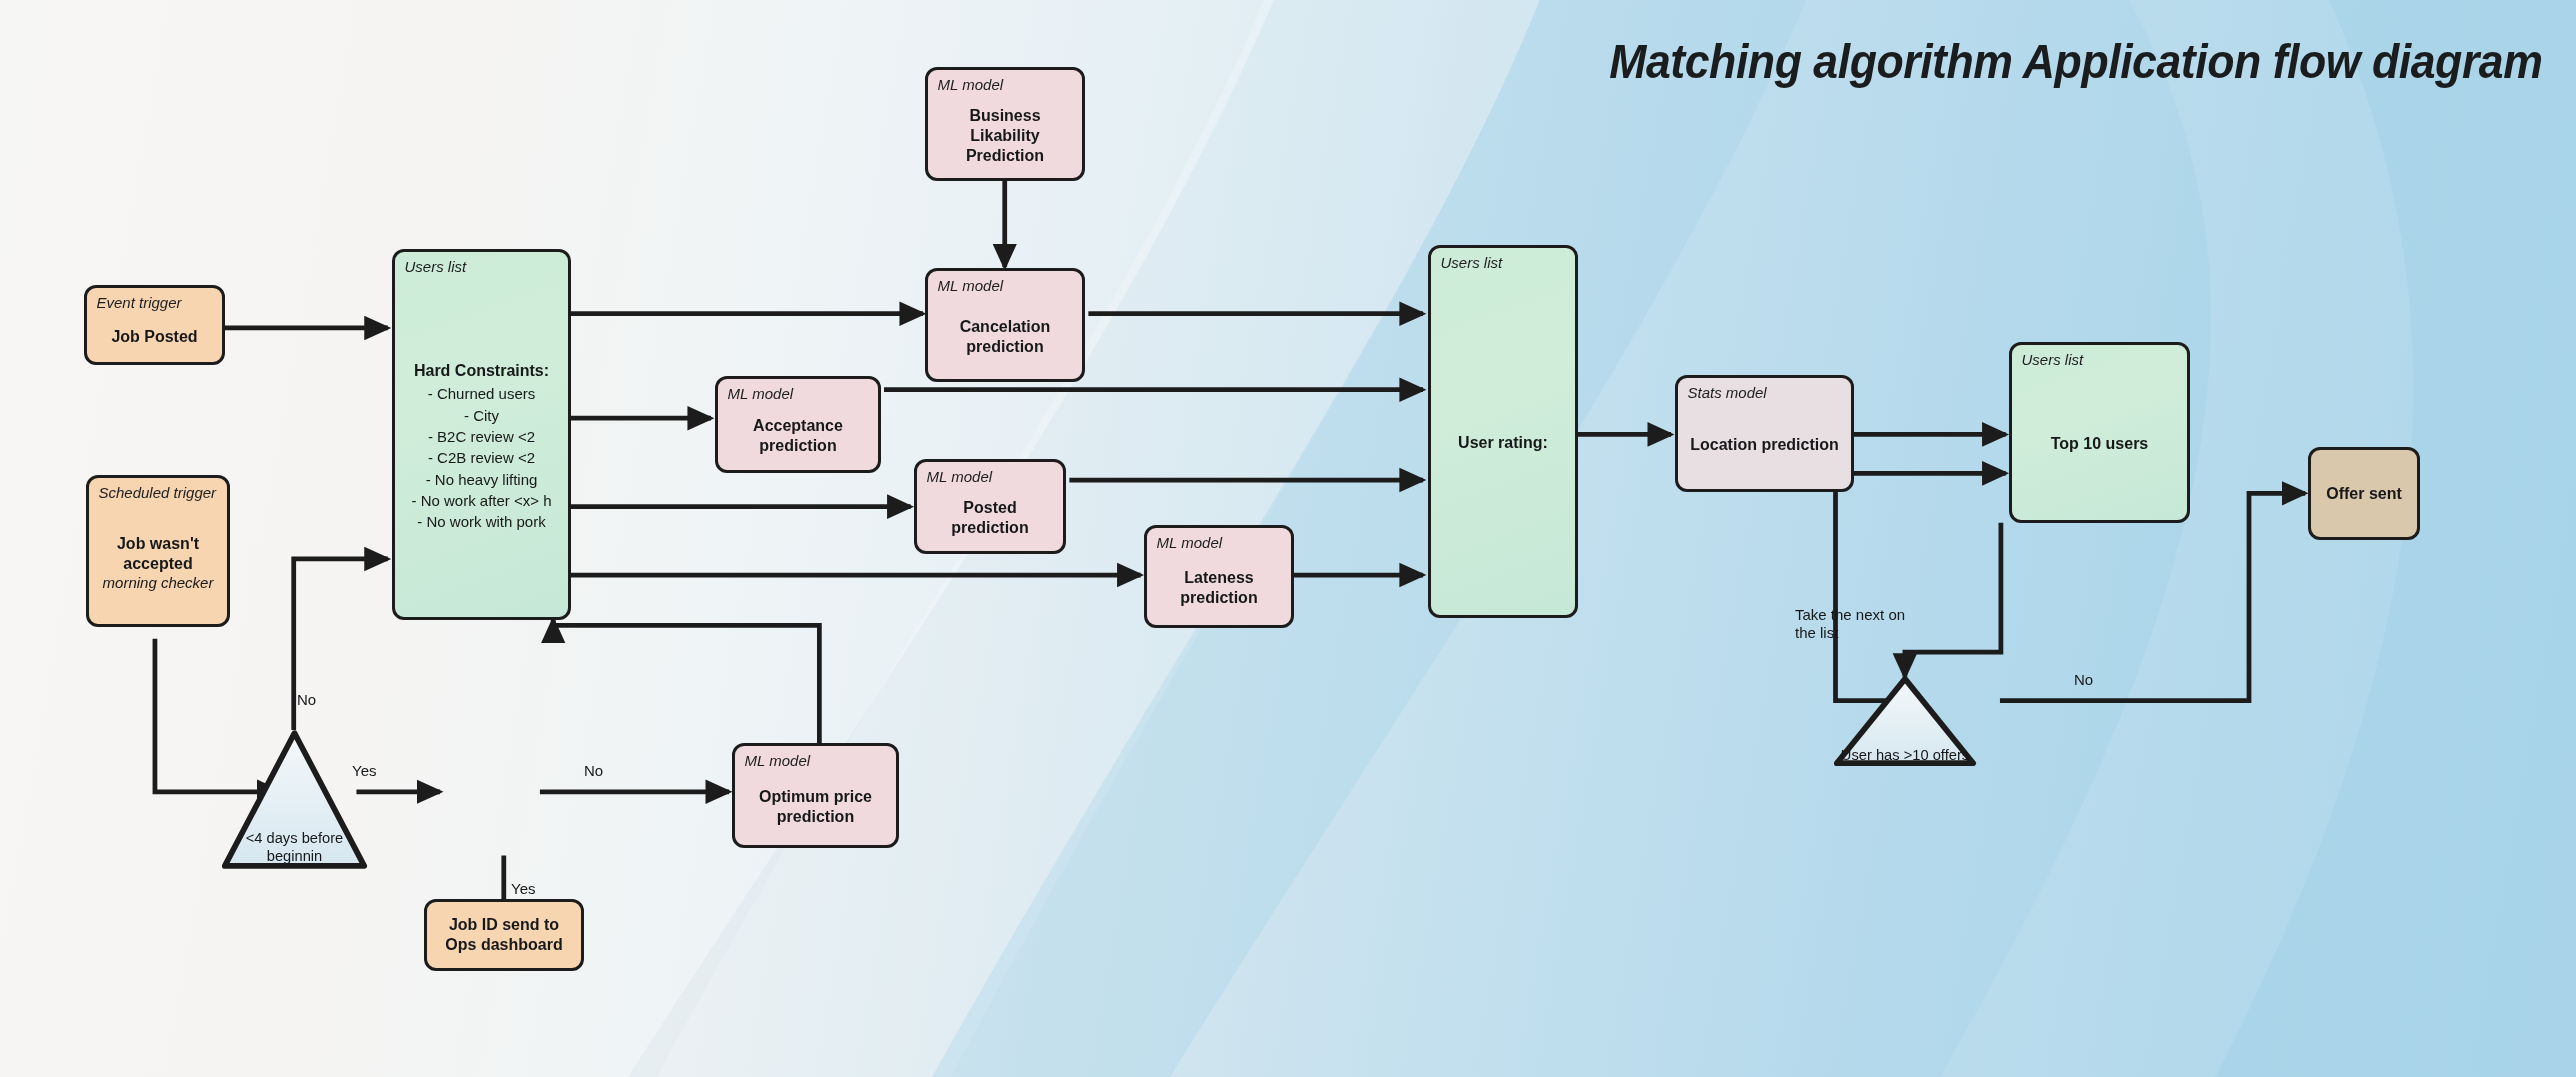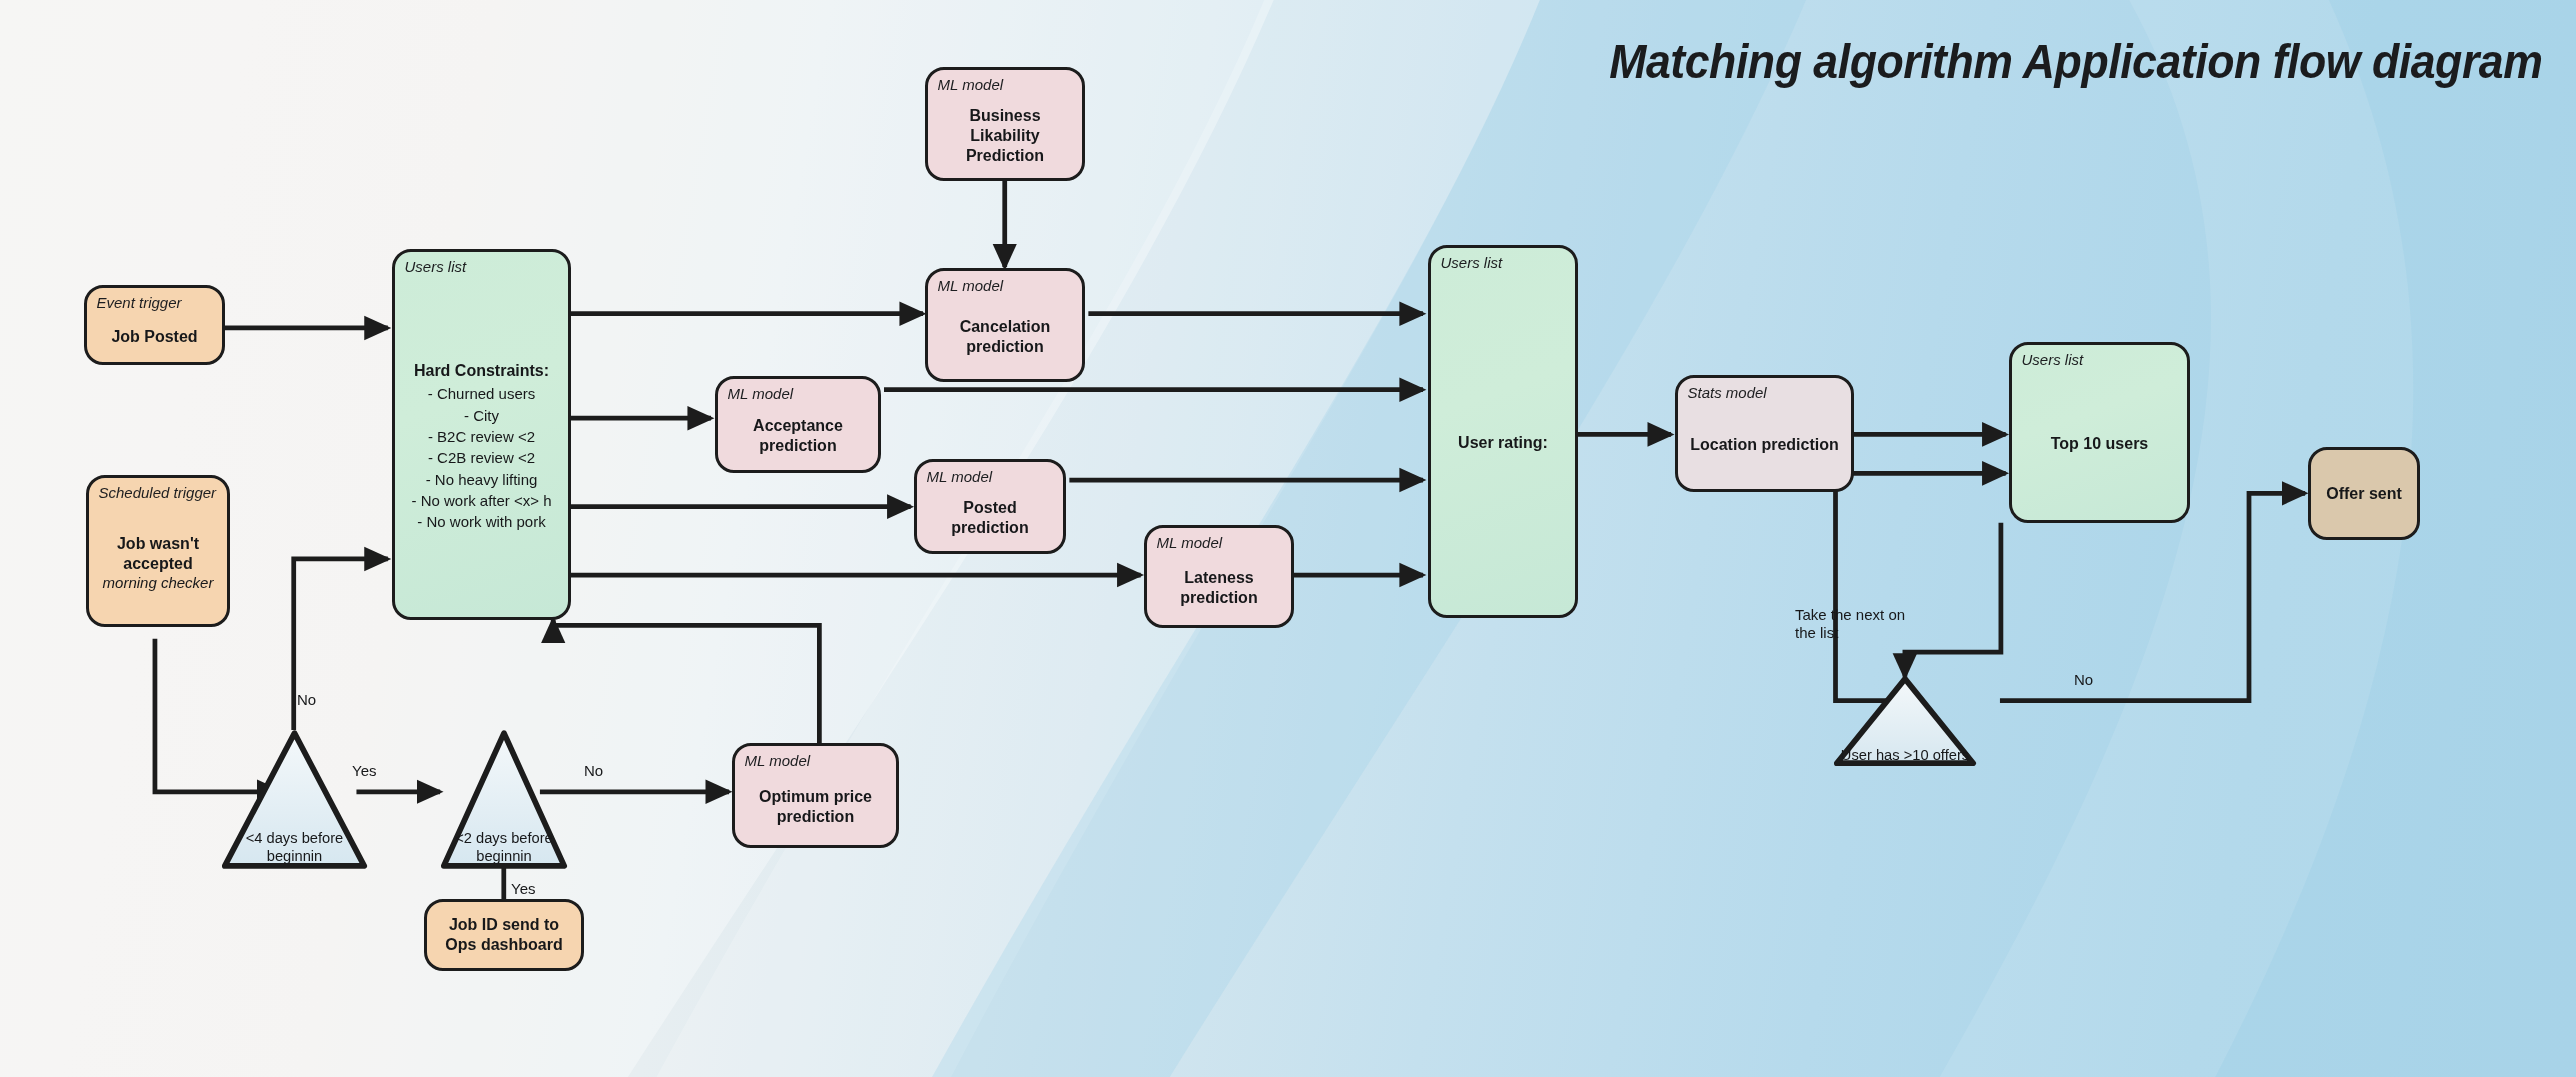--- a/index.html
+++ b/index.html
@@ -13,21 +13,21 @@
   #bg{position:absolute;inset:0;
       background:linear-gradient(100deg,#f2f1ef 0%,#f0efed 18%,#e7eef1 30%,#d6e7ef 44%,#c4e0ee 58%,#b6daec 72%,#abd5e9 86%,#a7d3e8 100%);}
   #bgwaves{position:absolute;inset:0;}
   
   #edges{position:absolute;inset:0;pointer-events:none;}
   
   .node{
     position:absolute;
     box-sizing:border-box;
     border:3.8px solid #1c1c1c;
-    border-radius:19px;
+    border-radius:12px;
     display:flex;flex-direction:column;
     color:#17181a;
     z-index:3;
   }
   .node .kicker{
     font-style:italic;
     font-size:15px;
     line-height:1.1;
     padding:6.7px 0 0 9.5px;
     color:#1d1e20;
@@ -256,32 +256,20 @@
         <linearGradient id="trigrad1" x1="0" y1="0" x2="0" y2="1">
           <stop offset="0%" stop-color="#f4f8fa"></stop>
             <stop offset="100%" stop-color="#d6e7f0"></stop>
         </linearGradient>
       </defs>
       <polygon points="77.5,5 151,145 4,145" fill="url(#trigrad1)" stroke="#1c1c1c" stroke-width="6" stroke-linejoin="round"></polygon>
     </svg>
     <div class="tlabel">&lt;4 days before beginnin</div>
   </div>
 
-  <div class="tri" style="left:440px;top:728px;width:128px;height:143px;">
-    <svg width="128" height="143" viewBox="0 0 135 150">
-      <defs>
-        <linearGradient id="trigrad2" x1="0" y1="0" x2="0" y2="1">
-          <stop offset="0%" stop-color="#f4f8fa"></stop>
-            <stop offset="100%" stop-color="#d6e7f0"></stop>
-        </linearGradient>
-      </defs>
-      <polygon points="67.5,5 131,145 4,145" fill="url(#trigrad2)" stroke="#1c1c1c" stroke-width="6" stroke-linejoin="round"></polygon>
-    </svg>
-    <div class="tlabel">&lt;2 days before beginnin</div>
-  </div>
 
   <div class="tri" style="left:1833px;top:675px;width:144px;height:93px;">
     <svg width="144" height="93" viewBox="0 0 152 98">
       <defs>
         <linearGradient id="trigrad3" x1="0" y1="0" x2="0" y2="1">
           <stop offset="0%" stop-color="#f4f8fa"></stop>
             <stop offset="100%" stop-color="#d6e7f0"></stop>
         </linearGradient>
       </defs>
       <polygon points="76,4 148,93 4,93" fill="url(#trigrad3)" stroke="#1c1c1c" stroke-width="6" stroke-linejoin="round"></polygon>

